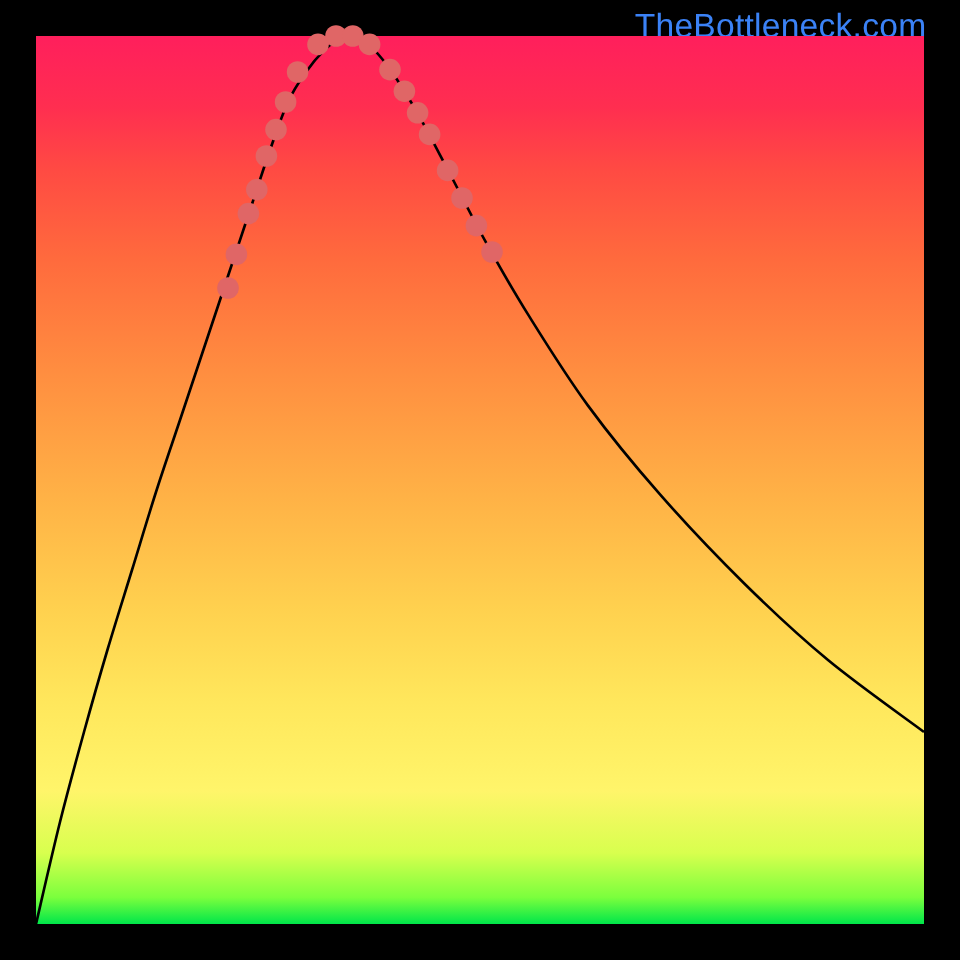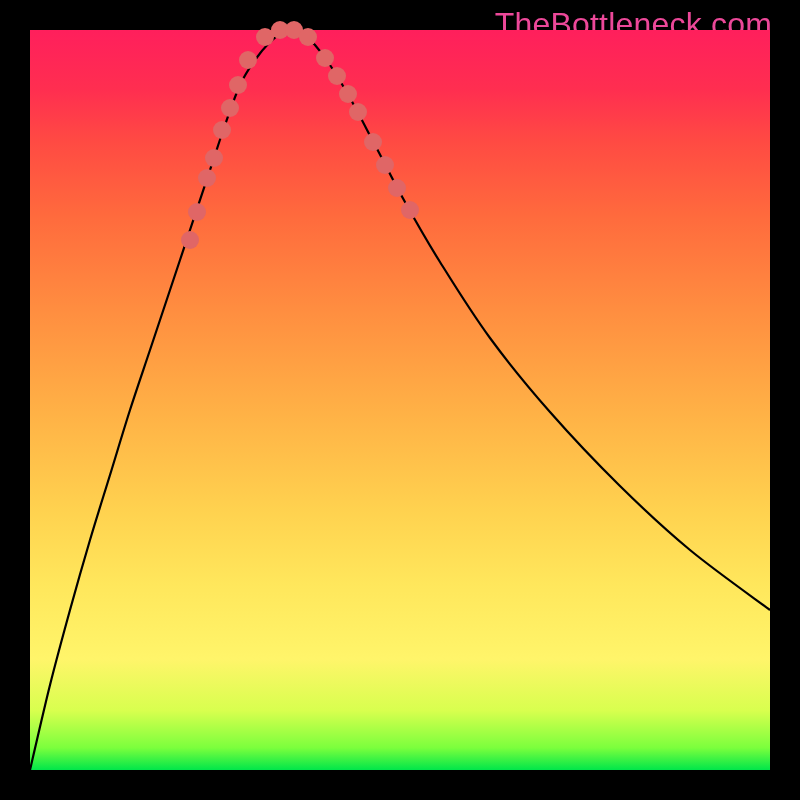--- a/index.html
+++ b/index.html
@@ -30,23 +30,23 @@
       #ff4a43 85%,
       #ff2e50 92%,
       #ff1f5c 100%
     );
   }
   .watermark {
     position: absolute;
     top: 6px;
     right: 28px;
     font-family: Arial, Helvetica, sans-serif;
-    font-size: 32px;
+    font-size: 28px;
     font-weight: 400;
-    color: #ec4899;
+    color: #3b82f6;
     letter-spacing: 0.2px;
   }
   svg.curve {
     position: absolute;
     left: 0;
     top: 0;
     width: 740px;
     height: 740px;
     overflow: visible;
   }

